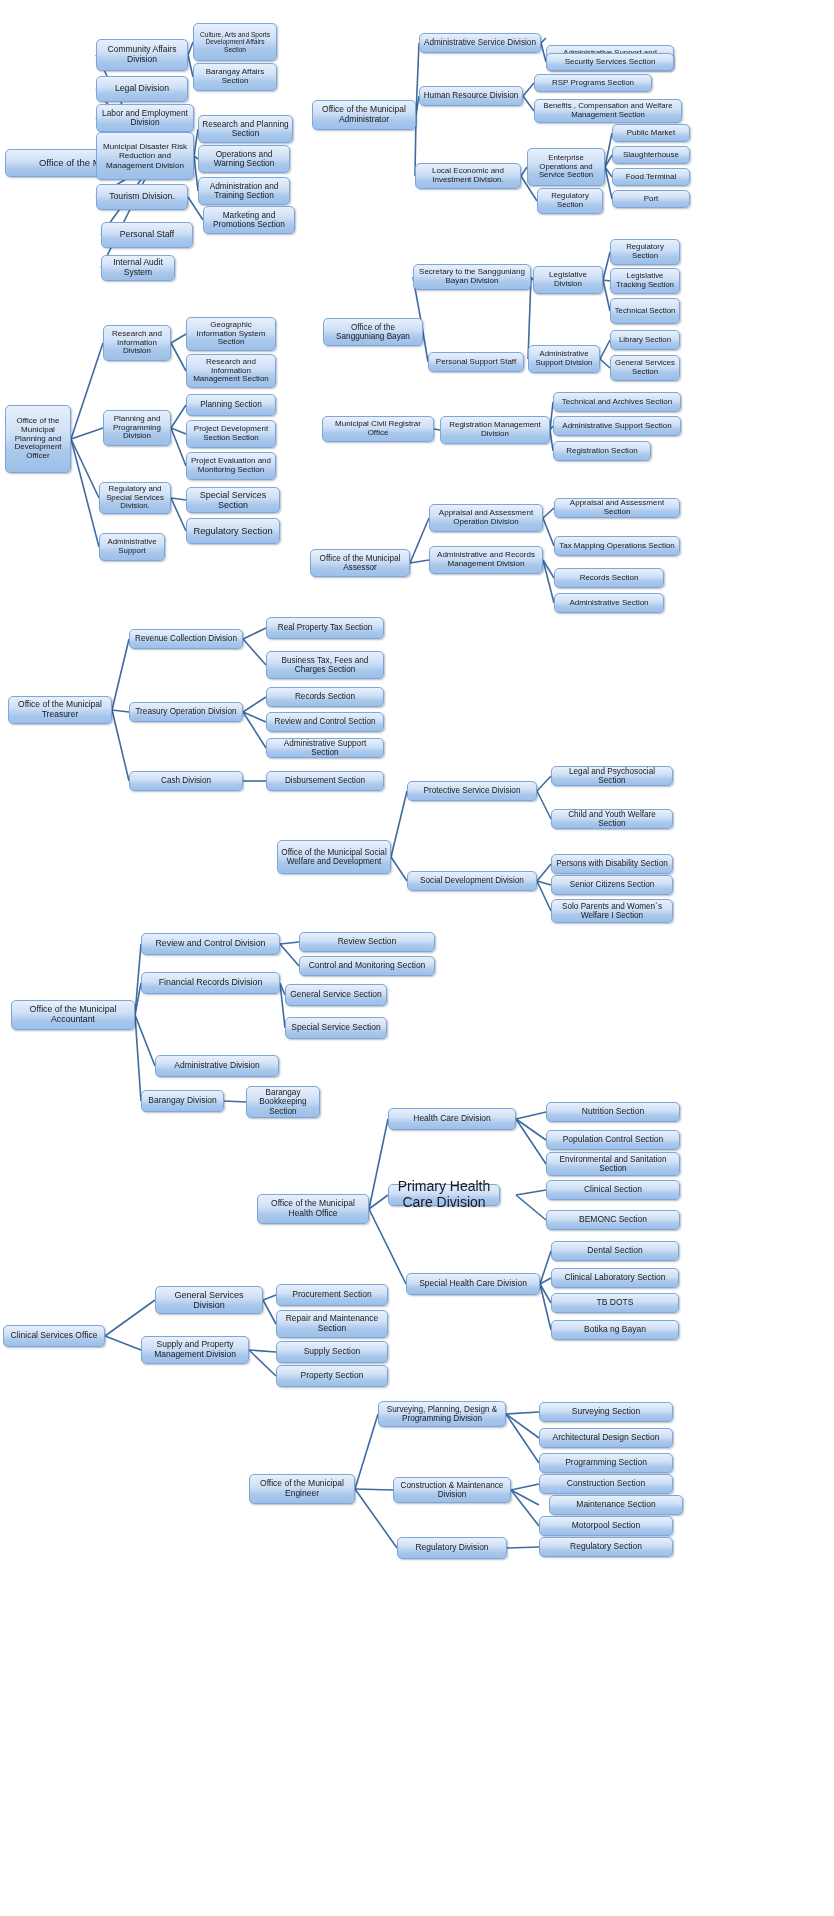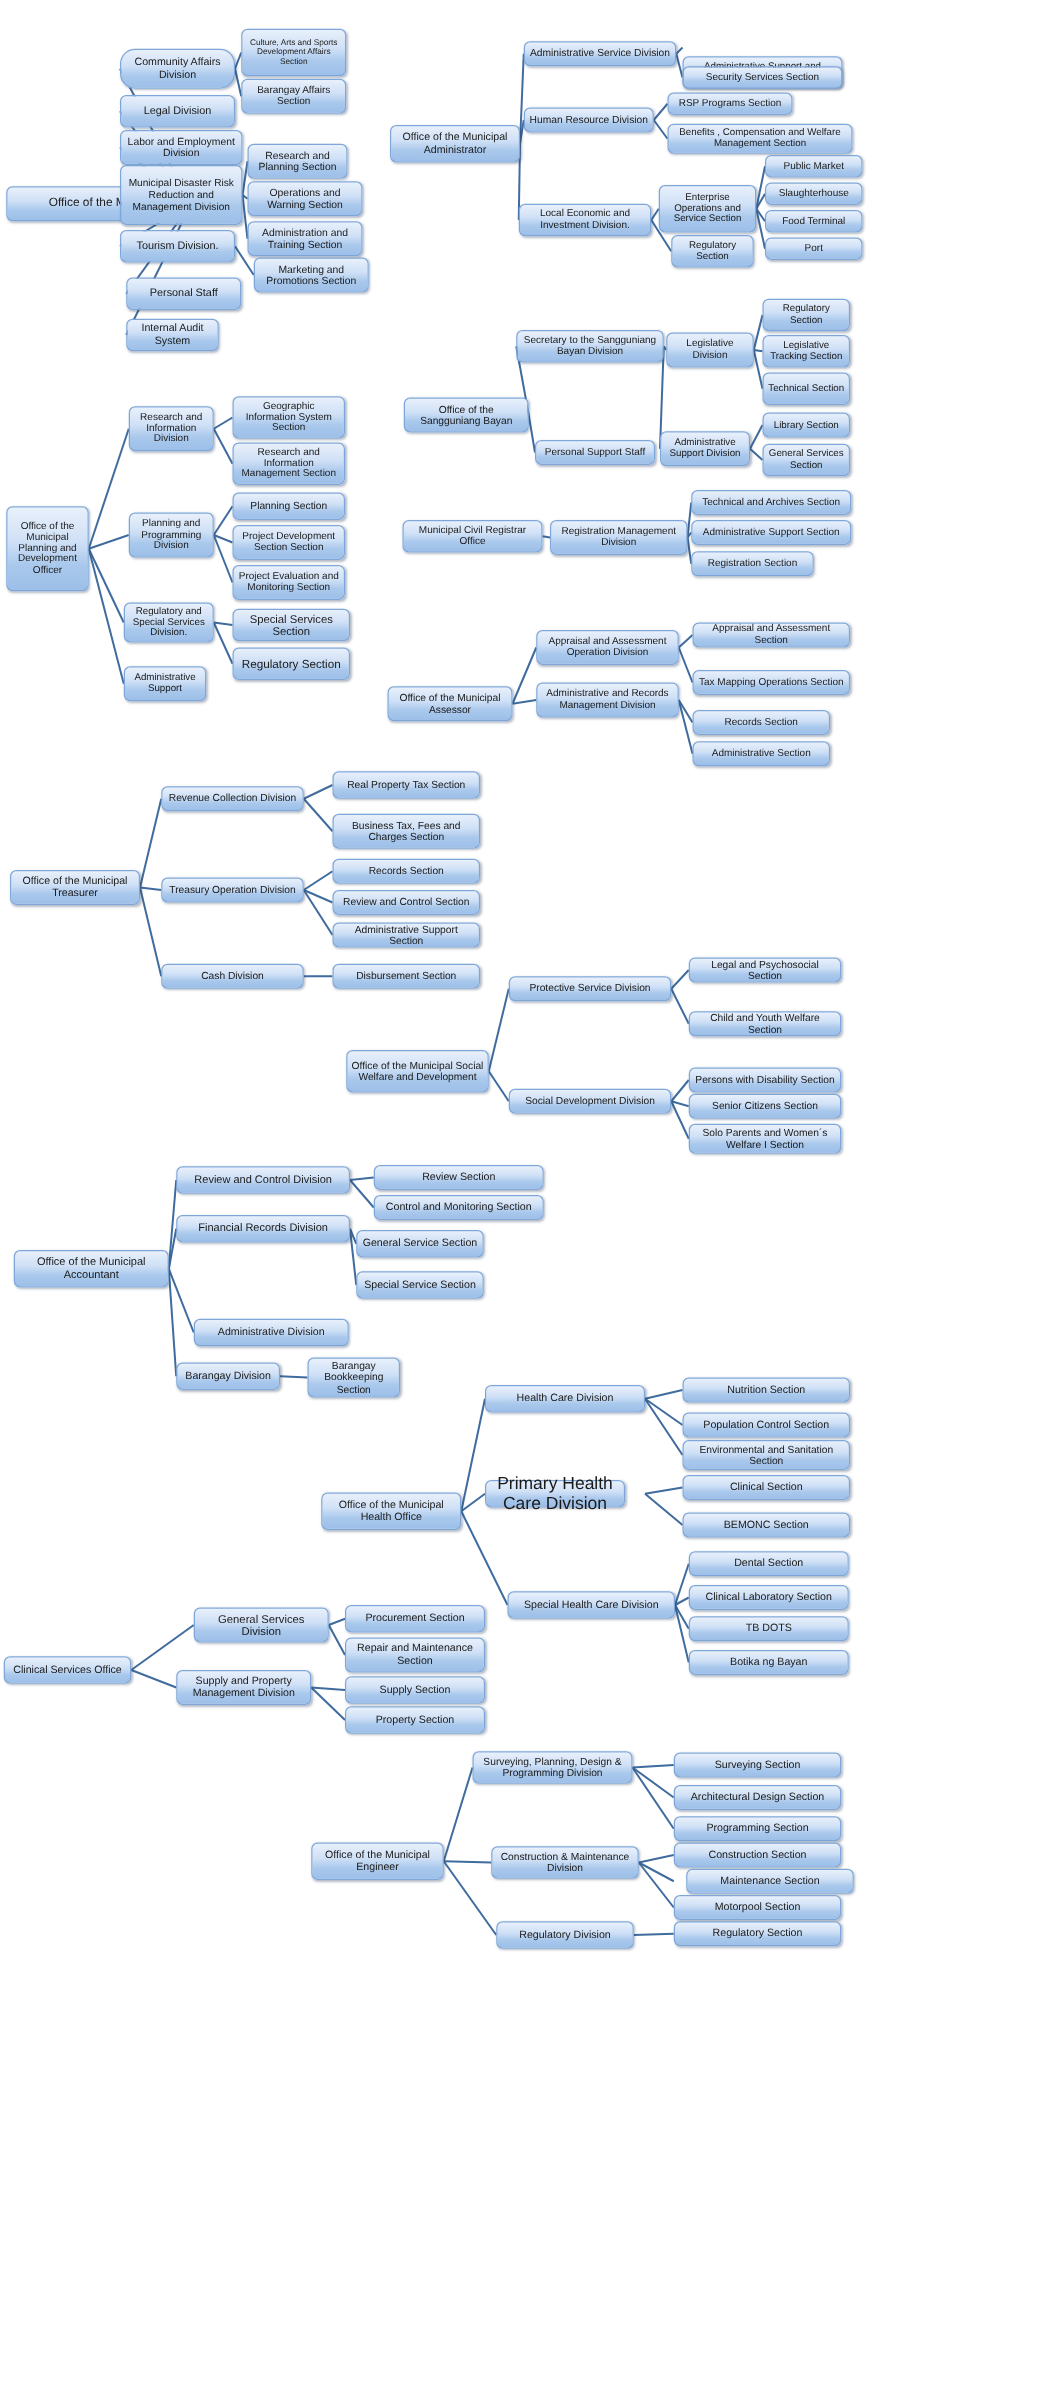--- a/index.html
+++ b/index.html
@@ -149,39 +149,39 @@
       <line x1="506" y1="1414" x2="539" y2="1438" stroke="#3f6b9e" stroke-width="1.6"></line>
       <line x1="506" y1="1414" x2="539" y2="1463" stroke="#3f6b9e" stroke-width="1.6"></line>
       <line x1="511" y1="1490" x2="539" y2="1484" stroke="#3f6b9e" stroke-width="1.6"></line>
       <line x1="511" y1="1490" x2="539" y2="1505" stroke="#3f6b9e" stroke-width="1.6"></line>
       <line x1="511" y1="1490" x2="539" y2="1526" stroke="#3f6b9e" stroke-width="1.6"></line>
       <line x1="507" y1="1548" x2="539" y2="1547" stroke="#3f6b9e" stroke-width="1.6"></line>
     </svg>
 <div class="node" style="left: 5px; top: 149px; width: 148px; height: 28px; font-size: 9.5px;">
       <span>Office of the Mayor</span>
     </div>
-    <div class="node" style="left: 96px; top: 39px; width: 92px; height: 32px; font-size: 8.5px; border-radius: 12px;">
+    <div class="node" style="left: 96px; top: 39px; width: 92px; height: 32px; font-size: 8.5px;">
       <span>Community Affairs Division</span>
     </div>
     <div class="node" style="left: 193px; top: 23px; width: 84px; height: 38px; font-size: 6.6px;">
       <span>Culture, Arts  and Sports Development Affairs Section</span>
     </div>
     <div class="node" style="left: 193px; top: 63px; width: 84px; height: 28px; font-size: 8px;">
       <span>Barangay Affairs Section</span>
     </div>
     <div class="node" style="left: 96px; top: 76px; width: 92px; height: 26px; font-size: 8.7px;">
       <span>Legal Division</span>
     </div>
     <div class="node" style="left: 96px; top: 104px; width: 98px; height: 28px; font-size: 8.3px;">
       <span>Labor and Employment Division</span>
     </div>
     <div class="node" style="left: 96px; top: 132px; width: 98px; height: 48px; font-size: 8.1px;">
       <span>Municipal Disaster Risk Reduction and Management Division</span>
     </div>
-    <div class="node" style="left: 198px; top: 115px; width: 80px; height: 28px; font-size: 8.3px;">
+    <div class="node" style="left: 198px; top: 115px; width: 95px; height: 28px; font-size: 8.3px;">
       <span>Research and Planning Section</span>
     </div>
     <div class="node" style="left: 198px; top: 145px; width: 92px; height: 28px; font-size: 8.3px;">
       <span>Operations and Warning Section</span>
     </div>
     <div class="node" style="left: 198px; top: 177px; width: 92px; height: 28px; font-size: 8.3px;">
       <span>Administration and Training Section</span>
     </div>
     <div class="node" style="left: 203px; top: 206px; width: 92px; height: 28px; font-size: 8.3px;">
       <span>Marketing and Promotions Section</span>
@@ -203,21 +203,21 @@
     </div>
     <div class="node" style="left: 546px; top: 25px; width: 128px; height: 26px; font-size: 7.8px; margin-top: 20px;">
       <span>Administrative Support and General Services  Section</span>
     </div>
     <div class="node" style="left: 546px; top: 53px; width: 128px; height: 18px; font-size: 8px;">
       <span>Security Services Section</span>
     </div>
     <div class="node" style="left: 419px; top: 86px; width: 104px; height: 20px; font-size: 8.2px;">
       <span>Human Resource  Division</span>
     </div>
-    <div class="node" style="left: 534px; top: 74px; width: 100px; height: 18px; font-size: 8px;">
+    <div class="node" style="left: 534px; top: 74px; width: 118px; height: 18px; font-size: 8px;">
       <span>RSP Programs  Section</span>
     </div>
     <div class="node" style="left: 534px; top: 99px; width: 148px; height: 24px; font-size: 7.8px;">
       <span>Benefits , Compensation and Welfare Management Section</span>
     </div>
     <div class="node" style="left: 415px; top: 163px; width: 106px; height: 26px; font-size: 8px;">
       <span>Local Economic and Investment Division.</span>
     </div>
     <div class="node" style="left: 527px; top: 148px; width: 78px; height: 38px; font-size: 7.8px;">
       <span>Enterprise Operations and Service Section</span>

